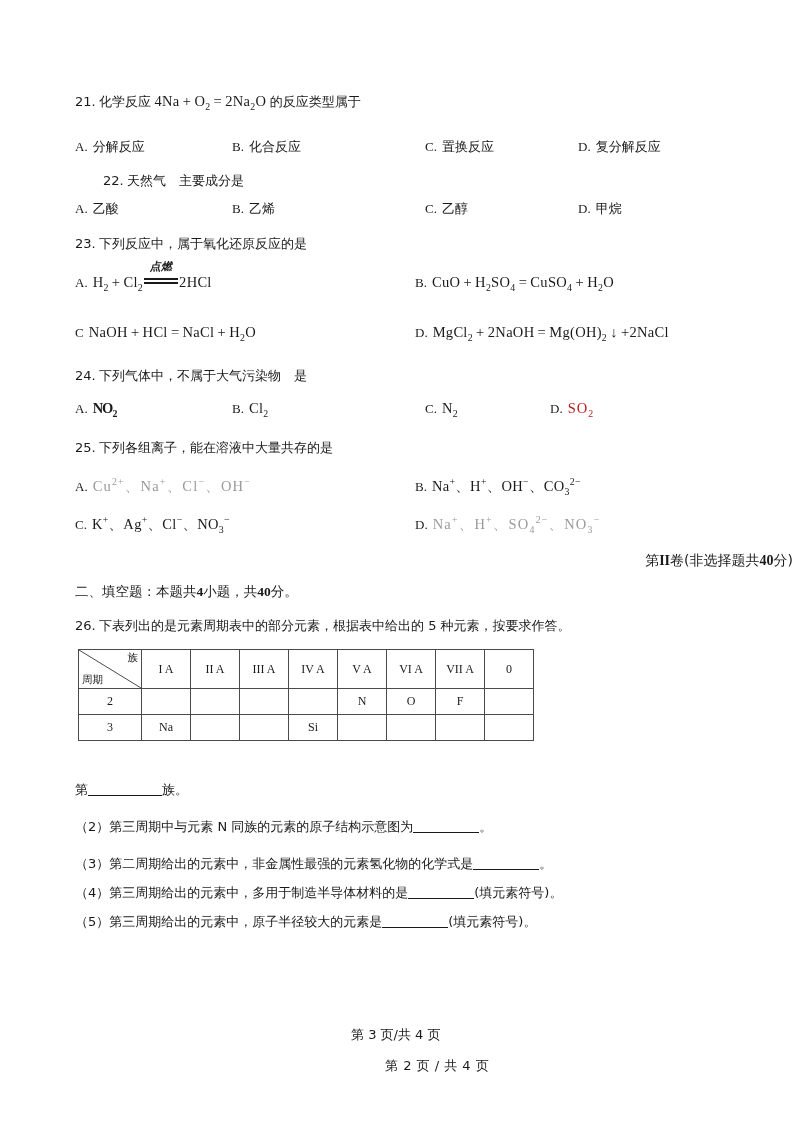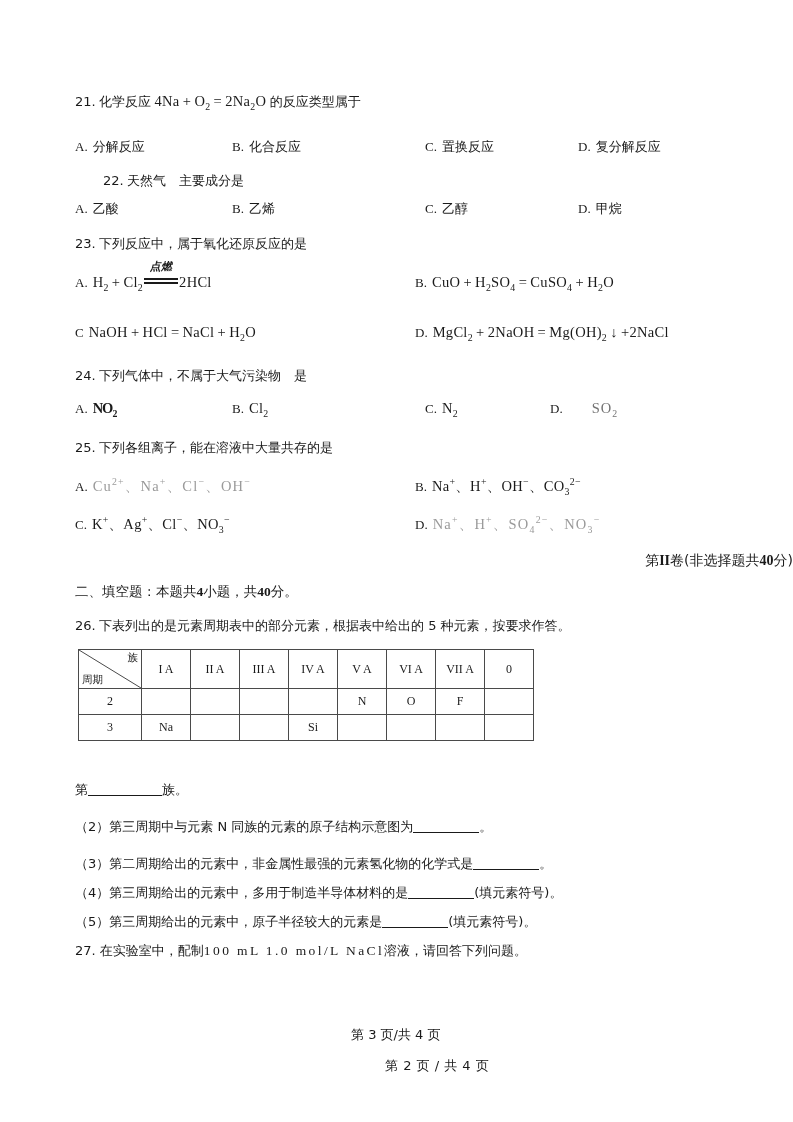--- a/index.html
+++ b/index.html
@@ -43,21 +43,21 @@
     margin-right: 5px;
   }
   .formula {
     font-family: "Liberation Serif", "DejaVu Serif", serif;
     font-size: 14.5px;
     letter-spacing: .3px;
   }
   .formula sub { font-size: .68em; }
   .formula sup { font-size: .68em; }
 
-  .faint { color: #737373; margin-left: 24px; }
+  .faint { color: #b91c1c; }
   .faint2 { color: #9a9a9a; letter-spacing: 1.2px; }
   .boldf { font-weight: bold; letter-spacing: -1px; }
 
   
   .ignite-wrap {
     display: inline-block;
     position: relative;
     vertical-align: baseline;
     font-style: italic;
   }
@@ -339,21 +339,17 @@
   </div>
 
   <div class="sub" style="left:75px; top:884px;">
     <span>（4）</span><span>第三周期给出的元素中，多用于制造半导体材料的是</span><span class="blank b-md"></span><span>(填元素符号)。</span>
   </div>
 
   <div class="sub" style="left:75px; top:913px;">
     <span>（5）</span><span>第三周期给出的元素中，原子半径较大的元素是</span><span class="blank b-md"></span><span>(填元素符号)。</span>
   </div>
 
-  <div class="sub" style="left:75px; top:942px;">
-    <span>27.</span>
-    <span>在实验室中，配制</span><span class="spaced">100 mL 1.0 mol/L NaCl</span><span>溶液，请回答下列问题。</span>
-  </div>
 
   <div class="footer" style="left:351px; top:1026px;">第 3 页/共 4 页</div>
   <div class="footer footer-2" style="left:385px; top:1057px;">第 2 页 / 共 4 页</div>
 
 </div>
 
 </body></html>

